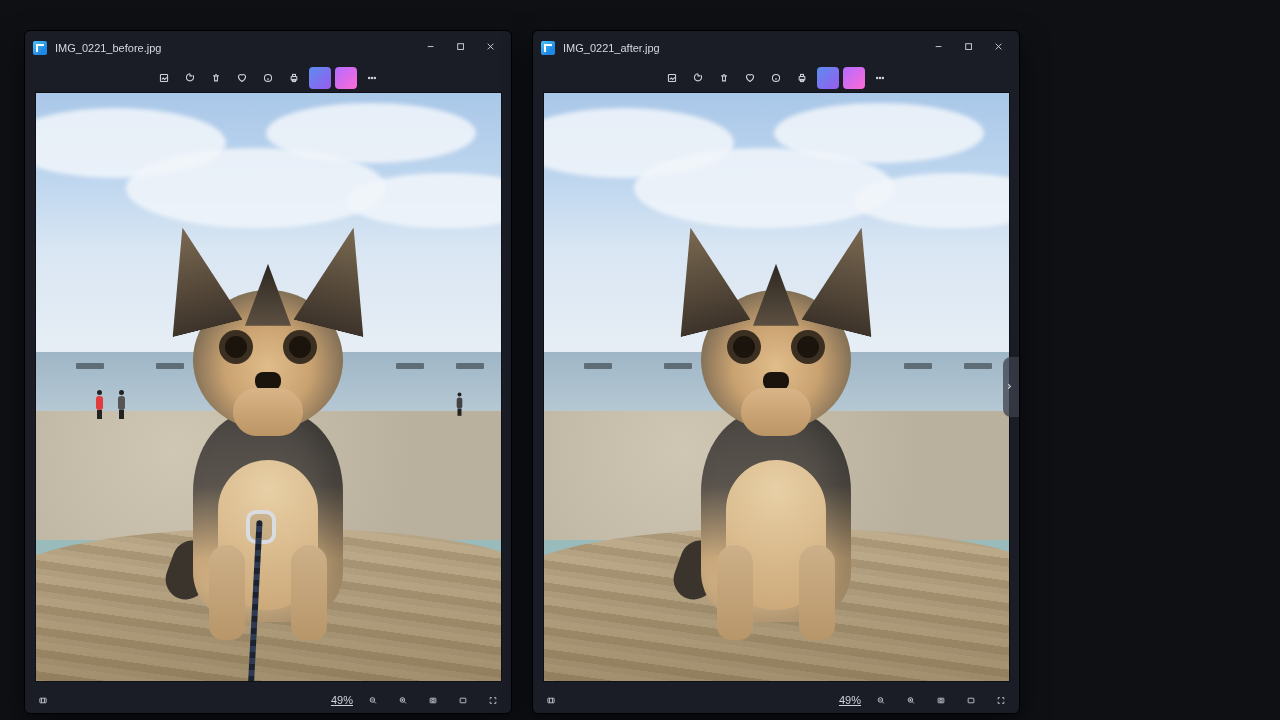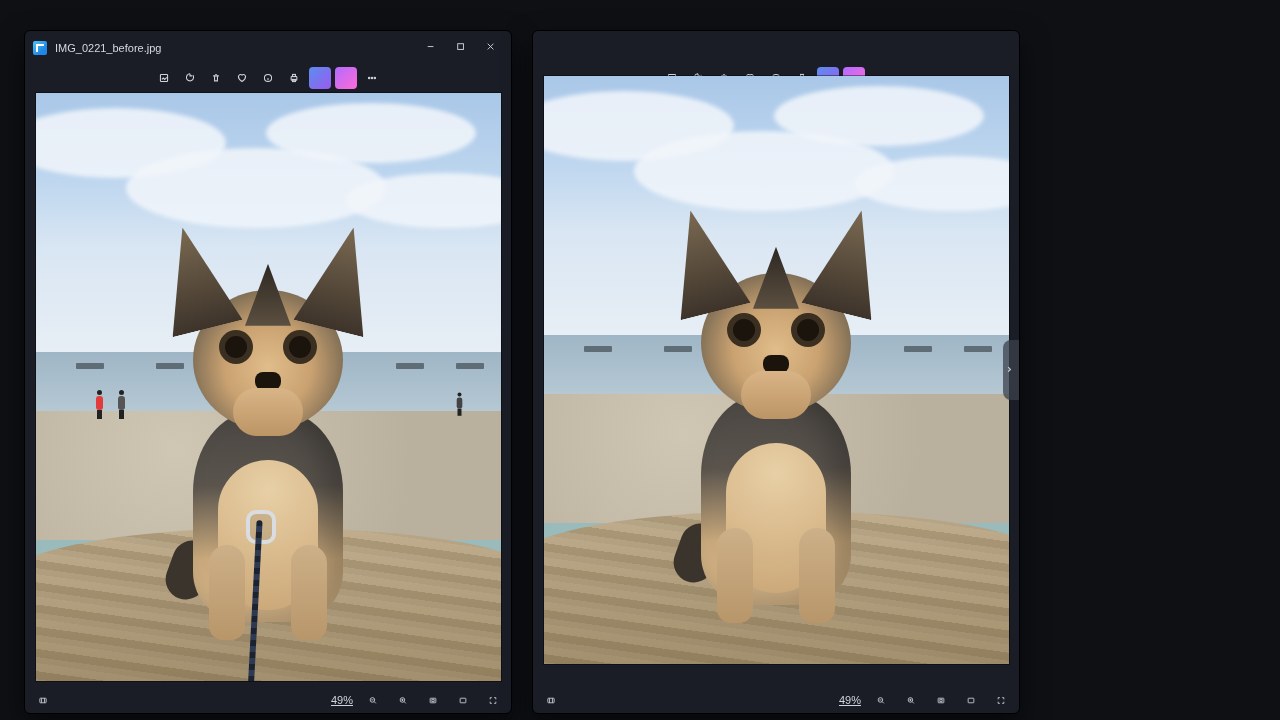--- a/index.html
+++ b/index.html
@@ -306,20 +306,43 @@
           </button>
           <button class="sbtn">
             <svg viewBox="0 0 14 14">
               <path d="M2 5V2h3M12 5V2H9M2 9v3h3M12 9v3H9"></path>
             </svg>
           </button>
         </div>
      </div>
   </div>
   <div class="app">
+     <div class="titlebar">
+        <div class="title-left">
+           <span class="appicon"></span>
+           <span>IMG_0221_after.jpg</span>
+        </div>
+        <div class="winctrls">
+           <button class="winbtn">
+            <svg viewBox="0 0 14 14">
+              <path d="M1 5h8"></path>
+            </svg>
+          </button>
+           <button class="winbtn">
+            <svg viewBox="0 0 14 14">
+              <rect x="1" y="1" width="8" height="8"></rect>
+            </svg>
+          </button>
+           <button class="winbtn close">
+            <svg viewBox="0 0 14 14">
+              <path d="M1 1l8 8M9 1l-8 8"></path>
+            </svg>
+          </button>
+        </div>
+     </div>
      <div class="toolbar">
         <button class="tbtn">
           <svg viewBox="0 0 14 14">
             <rect x="2" y="2" width="10" height="10" rx="1"></rect>
             <path d="M4 9l2-2 2 2 3-3"></path>
           </svg>
         </button>
         <button class="tbtn">
           <svg viewBox="0 0 14 14">
             <path d="M11 3a5 5 0 1 1-4-2"></path>

